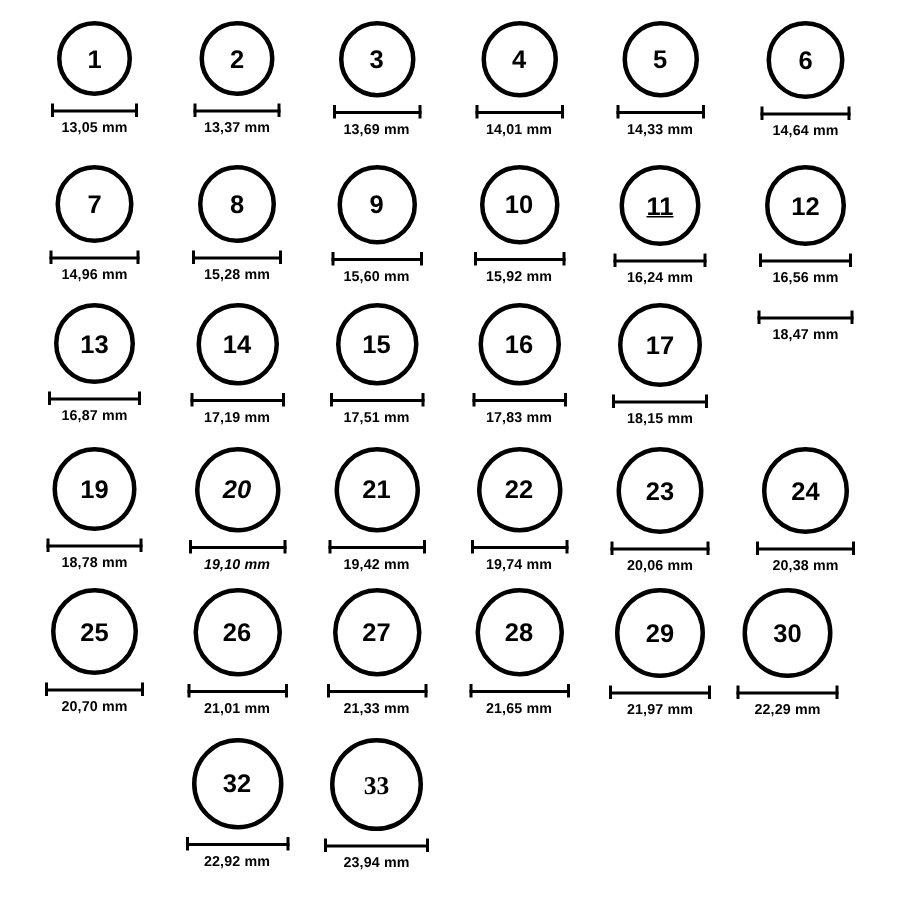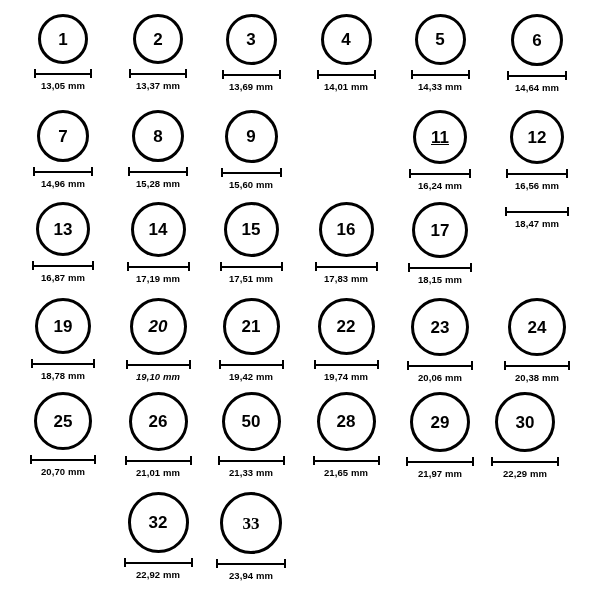--- a/index.html
+++ b/index.html
@@ -170,20 +170,31 @@
       <div class="ring-circle" style="width: 53px; height: 53px;">
         <span class="ring-size" style="font-size: 17px;">9</span>
       </div>
       <div class="measure" style="width: 61px;">
         <div class="measure-line"></div>
         <div class="measure-cap left"></div>
         <div class="measure-cap right"></div>
       </div>
       <div class="ring-mm">15,60 mm</div>
     </div>
+    <div class="ring-cell" style="left: 306px; top: 110px; width: 80px;">
+      <div class="ring-circle" style="width: 53px; height: 53px;">
+        <span class="ring-size" style="font-size: 17px;">10</span>
+      </div>
+      <div class="measure" style="width: 61px;">
+        <div class="measure-line"></div>
+        <div class="measure-cap left"></div>
+        <div class="measure-cap right"></div>
+      </div>
+      <div class="ring-mm">15,92 mm</div>
+    </div>
     <div class="ring-cell" style="left: 400px; top: 110px; width: 80px;">
       <div class="ring-circle" style="width: 54px; height: 54px;">
         <span class="ring-size" style="font-size: 17px; text-decoration: underline;">11</span>
       </div>
       <div class="measure" style="width: 62px;">
         <div class="measure-line"></div>
         <div class="measure-cap left"></div>
         <div class="measure-cap right"></div>
       </div>
       <div class="ring-mm">16,24 mm</div>
@@ -345,21 +356,21 @@
       </div>
       <div class="measure" style="width: 67px;">
         <div class="measure-line"></div>
         <div class="measure-cap left"></div>
         <div class="measure-cap right"></div>
       </div>
       <div class="ring-mm">21,01 mm</div>
     </div>
     <div class="ring-cell" style="left: 211px; top: 392px; width: 80px;">
       <div class="ring-circle" style="width: 59px; height: 59px;">
-        <span class="ring-size" style="font-size: 17px;">50</span>
+        <span class="ring-size" style="font-size: 17px;">27</span>
       </div>
       <div class="measure" style="width: 67px;">
         <div class="measure-line"></div>
         <div class="measure-cap left"></div>
         <div class="measure-cap right"></div>
       </div>
       <div class="ring-mm">21,33 mm</div>
     </div>
     <div class="ring-cell" style="left: 306px; top: 392px; width: 80px;">
       <div class="ring-circle" style="width: 59px; height: 59px;">

